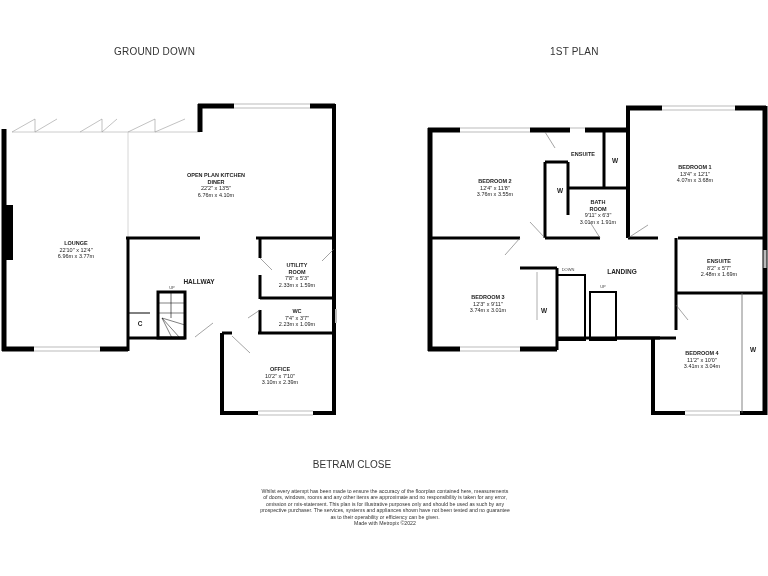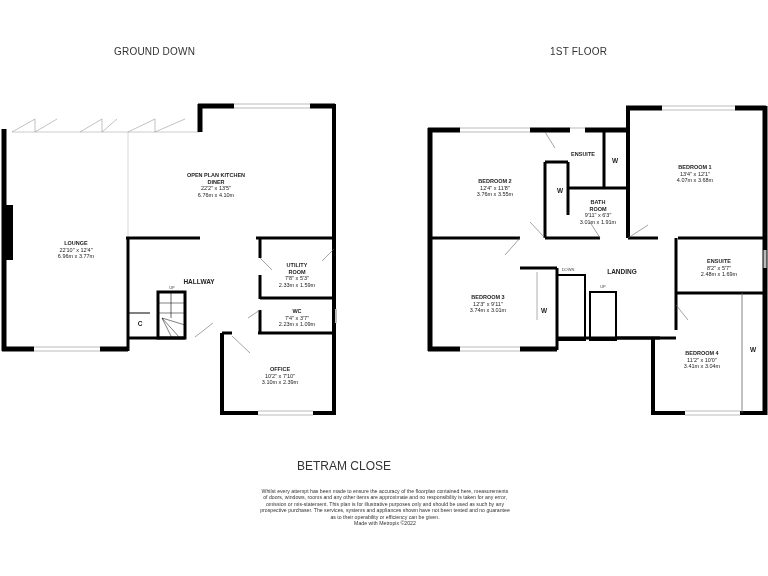--- a/index.html
+++ b/index.html
@@ -3,28 +3,28 @@
 <meta charset="utf-8">
 <style>
   html, body { margin:0; padding:0; background:#ffffff; }
   body { width:768px; height:576px; position:relative; overflow:hidden; font-family:"Liberation Sans", sans-serif; color:#222; }
   .floor-title { position:absolute; font-size:10px; letter-spacing:0.2px; color:#333; }
   svg.plan { position:absolute; left:0; top:0; }
   .room { position:absolute; text-align:center; font-size:5.5px; line-height:6.5px; color:#222; white-space:nowrap; transform:translateX(-50%); }
   .room .nm { font-weight:bold; }
   .tag { position:absolute; font-size:6.5px; font-weight:bold; transform:translate(-50%,-50%); }
   .small { position:absolute; font-size:4px; transform:translateX(-50%); color:#444; }
-  .address { position:absolute; left:4px; width:680px; top:459px; text-align:center; font-size:12px; color:#333; }
+  .address { position:absolute; left:12px; width:680px; top:459px; text-align:center; font-size:10px; color:#333; }
   .disclaimer { position:absolute; left:200px; width:370px; top:488px; text-align:center; font-size:5.2px; line-height:6.4px; color:#333; }
 </style>
 </head>
 <body>
 
 <div class="floor-title" style="left:114px; top:46px;">GROUND DOWN</div>
-<div class="floor-title" style="left:550px; top:46px;">1ST FLOOR</div>
+<div class="floor-title" style="left:550px; top:46px;">1ST PLAN</div>
 
 <svg class="plan" width="768" height="576" viewBox="0 0 768 576">
 
   <g stroke="#000" fill="none">
 
     <line x1="4" y1="129" x2="4" y2="351" stroke-width="5"></line>
     <rect x="4" y="205" width="9" height="55" fill="#000" stroke="none"></rect>
     <line x1="2" y1="349" x2="34" y2="349" stroke-width="5"></line>
     <line x1="100" y1="349" x2="128" y2="349" stroke-width="5"></line>
     <line x1="34" y1="347" x2="100" y2="347" stroke="#bbb" stroke-width="1"></line>

